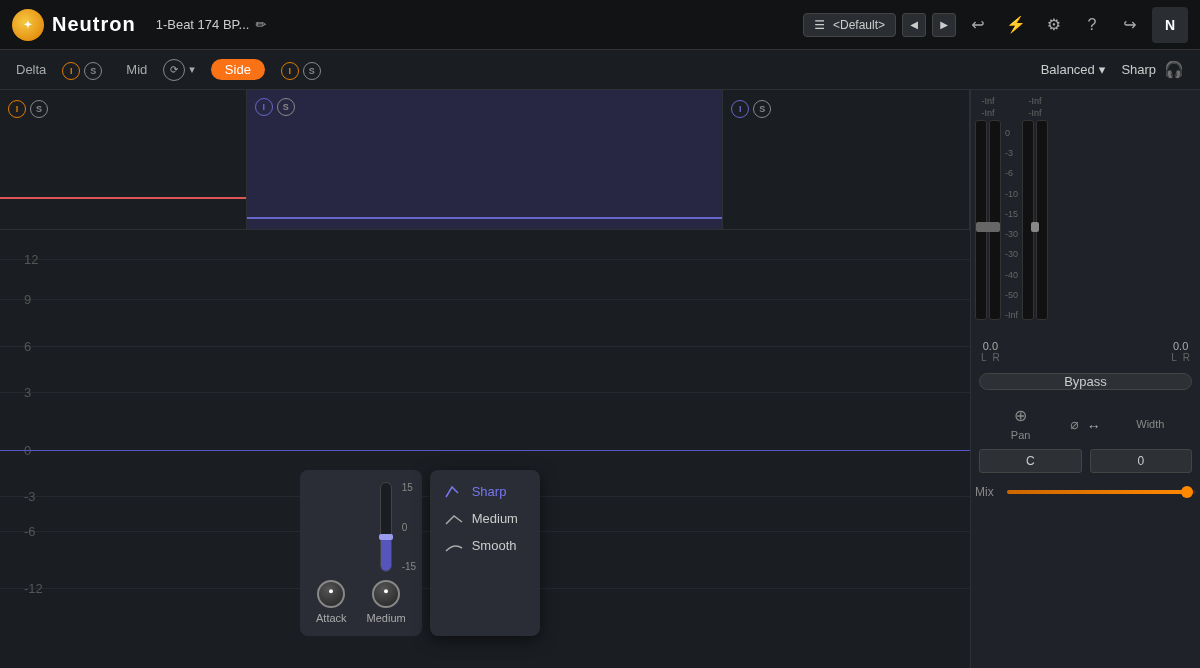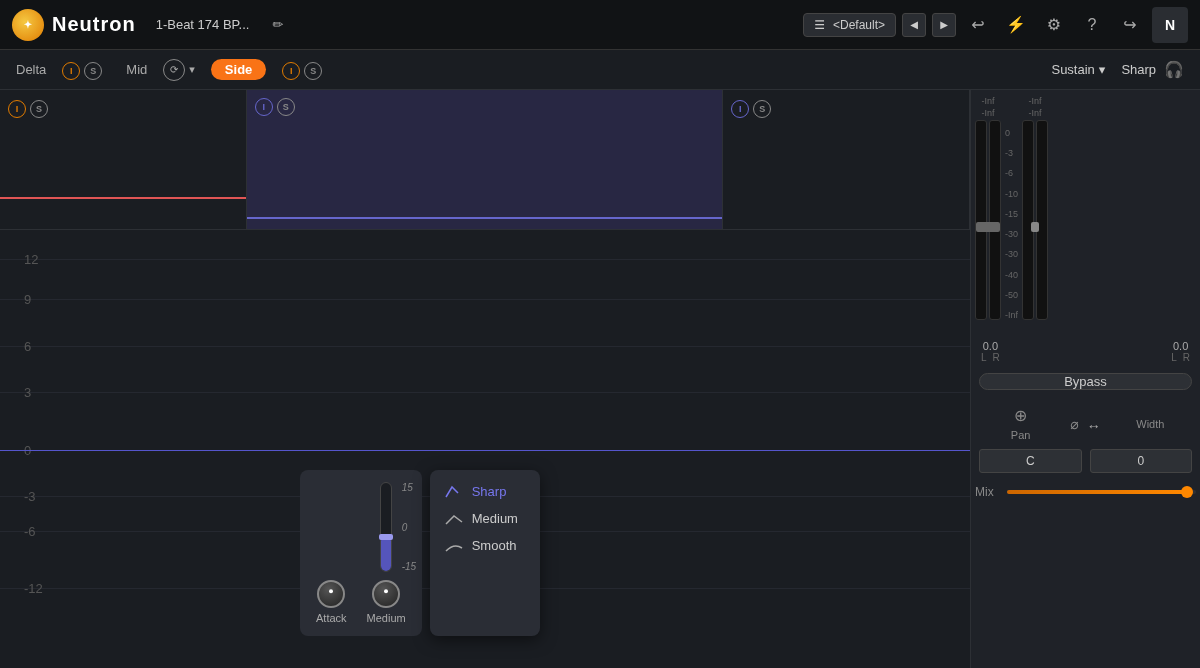--- a/index.html
+++ b/index.html
@@ -37,21 +37,21 @@
     }
     .app-name {
       font-size: 20px;
       font-weight: bold;
       color: #fff;
       letter-spacing: 1px;
     }
     .preset-area {
       display: flex;
       align-items: center;
-      gap: 23px;
+      gap: 6px;
       color: #ccc;
       font-size: 13px;
       flex: 1;
     }
     .pencil-icon { color: #aaa; cursor: pointer; }
     .top-right {
       display: flex;
       align-items: center;
       gap: 6px;
       margin-left: auto;
@@ -126,21 +126,21 @@
       gap: 8px;
       margin-left: auto;
     }
     .side-btn {
       background: #f97316;
       color: #fff;
       border: none;
       border-radius: 12px;
       padding: 3px 14px;
       font-size: 13px;
-      font-weight: bold;
+      font-weight: normal;
       cursor: pointer;
       text-align: right;
     }
     .routing-icon {
       width: 22px; height: 22px;
       border-radius: 50%;
       border: 1px solid #888;
       display: flex; align-items: center; justify-content: center;
       font-size: 10px;
       color: #aaa;
@@ -318,21 +318,20 @@
     .slider-labels {
       position: absolute;
       right: -24px;
       top: 0;
       height: 100%;
       display: flex;
       flex-direction: column;
       justify-content: space-between;
       font-size: 10px;
       color: #888;
-      font-style: italic;
     }
     .knob-label {
       font-size: 11px;
       color: #aaa;
     }
     .dropdown-menu {
       background: #2a2d35;
       border-radius: 8px;
       padding: 8px 0;
       min-width: 110px;
@@ -484,21 +483,21 @@
     <div class="routing-icon">⟳</div>
     <span style="color:#aaa;font-size:11px;">▾</span>
   </div>
   <button class="side-btn">Side</button>
   <div class="band-icons">
     <div class="icon-circle orange">I</div>
     <div class="icon-circle gray">S</div>
   </div>
   <div class="mid-side-area">
     <div class="balanced-select">
-      <span>Sustain</span>
+      <span>Balanced</span>
       <span>▾</span>
     </div>
     <span class="learn-btn">Sharp</span>
     <span class="headphone-icon">🎧</span>
   </div>
 </div>
 
 <div class="main-layout">
 
   <div class="left-panel">

